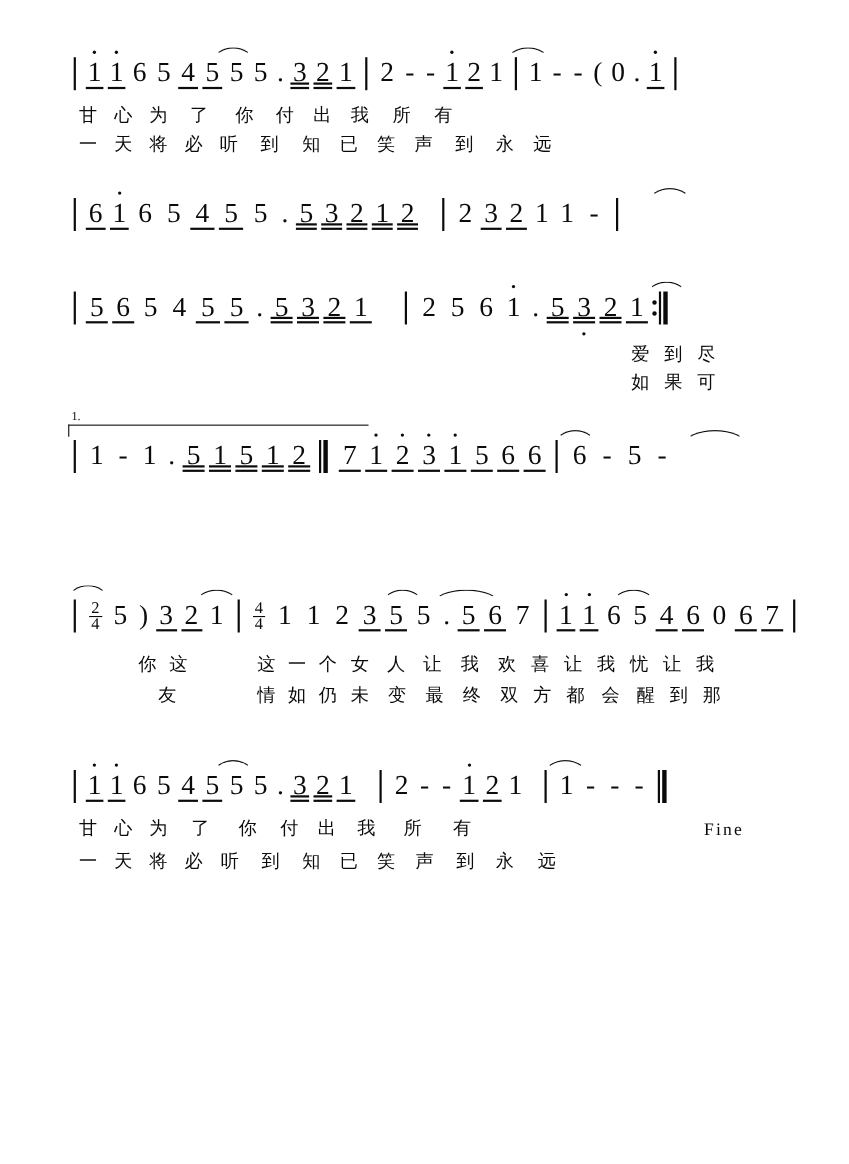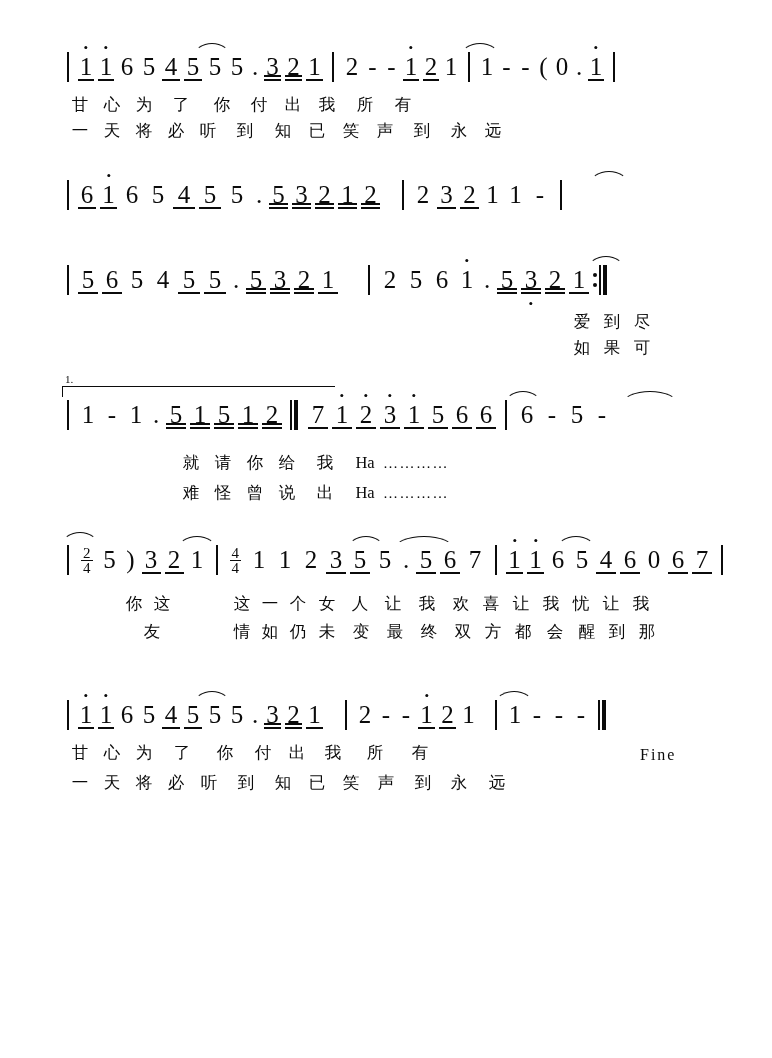--- a/index.html
+++ b/index.html
@@ -340,26 +340,20 @@
         <span class="note u1" style="width:20px;"><span class="g">6</span></span>
         <span class="bar"></span>
         <span class="note" style="width:22px;"><span class="g">6</span></span>
         <span class="note" style="width:20px;"><span class="g">-</span></span>
         <span class="note" style="width:22px;"><span class="g">5</span></span>
         <span class="note" style="width:20px;"><span class="g">-</span></span>
       </div>
       <div class="slur" style="left:505px; top:-9px; width:34px;"></div>
       <div class="slur" style="left:622px; top:-9px; width:54px;"></div>
     </div>
-    <div class="lyrics" style="left:175px; top:52px;">
-      <span class="lyr" style="width:32px;">就</span><span class="lyr" style="width:32px;">请</span><span class="lyr" style="width:32px;">你</span><span class="lyr" style="width:32px;">给</span><span class="lyr" style="width:44px;">我</span><span class="lyr" style="width:36px;">Ha</span><span class="dots-tail">…………</span>
-    </div>
-    <div class="lyrics" style="left:175px; top:82px;">
-      <span class="lyr" style="width:32px;">难</span><span class="lyr" style="width:32px;">怪</span><span class="lyr" style="width:32px;">曾</span><span class="lyr" style="width:32px;">说</span><span class="lyr" style="width:44px;">出</span><span class="lyr" style="width:36px;">Ha</span><span class="dots-tail">…………</span>
-    </div>
   </div>
 
   <div class="system" style="top:545px;">
     <div class="staffline">
       <div class="nrow" style="left:62px; top:0;">
         <span class="bar"></span>
         <span class="timesig"><span class="num">2</span><span class="den">4</span></span>
         <span class="note" style="width:20px;"><span class="g">5</span></span>
         <span class="note paren" style="width:14px;"><span class="g">)</span></span>
         <span class="note u1" style="width:19px;"><span class="g">3</span></span>

